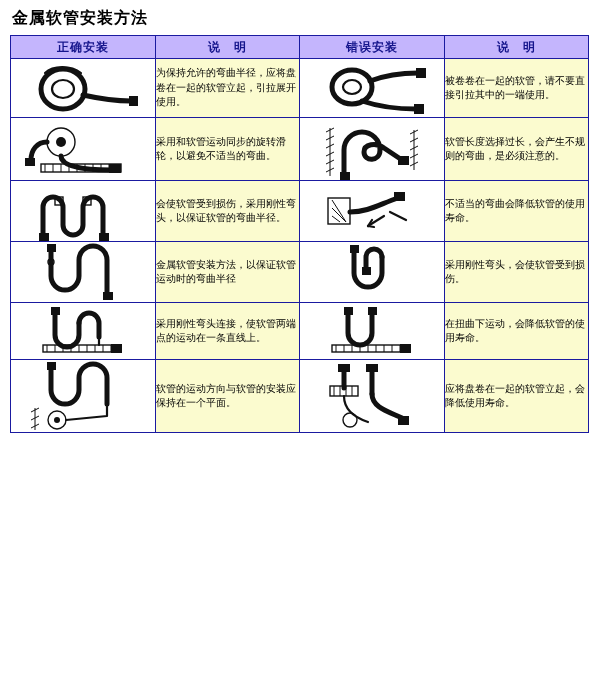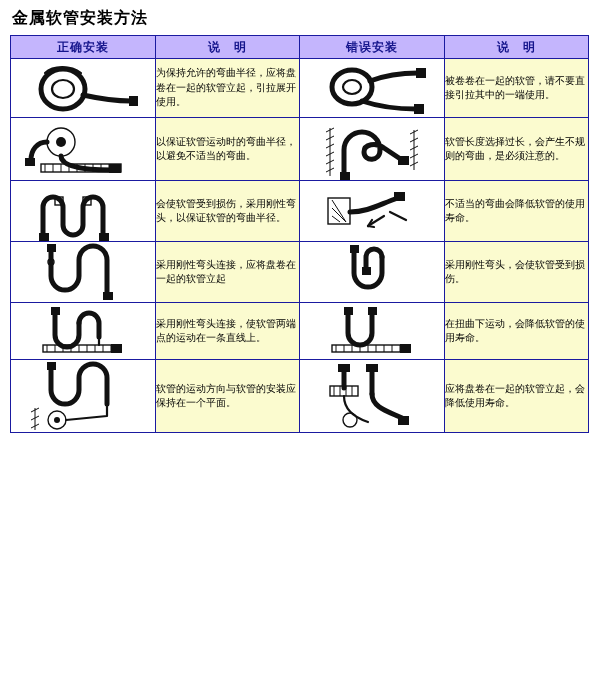--- a/index.html
+++ b/index.html
@@ -112,21 +112,21 @@
             <circle cx="40" cy="22" r="14" class="part"></circle>
             <circle cx="40" cy="22" r="5" class="solidblk"></circle>
             <path d="M40 36 C40 46 60 50 90 50" class="hose" stroke-width="5"></path>
             <path d="M26 22 C16 22 10 30 10 40" class="hose" stroke-width="5"></path>
             <rect x="4" y="38" width="10" height="8" class="solidblk"></rect>
             <rect x="20" y="44" width="80" height="8" class="part"></rect>
             <path d="M24 44 L24 52 M32 44 L32 52 M40 44 L40 52 M48 44 L48 52 M56 44 L56 52 M64 44 L64 52 M72 44 L72 52 M80 44 L80 52 M88 44 L88 52 M96 44 L96 52" class="hatch"></path>
             <rect x="88" y="44" width="12" height="9" class="solidblk"></rect>
           </svg>
         </td>
-        <td class="desc">以保证软管运动时的弯曲半径，以避免不适当的弯曲。</td>
+        <td class="desc">采用和软管运动同步的旋转滑轮，以避免不适当的弯曲。</td>
         <td class="img">
           <svg width="125" height="62" viewBox="0 0 125 62">
             <path d="M34 58 L34 32 A18 18 0 0 1 70 32 C70 44 54 44 54 34 C54 26 66 24 74 30 L92 42" class="hose" stroke-width="4.5"></path>
             <rect x="30" y="54" width="10" height="8" class="solidblk"></rect>
             <rect x="88" y="38" width="11" height="9" class="solidblk"></rect>
             <path d="M20 10 L20 58" class="hatch"></path>
             <path d="M16 14 L24 10 M16 22 L24 18 M16 30 L24 26 M16 38 L24 34 M16 46 L24 42 M16 54 L24 50" class="hatch"></path>
             <path d="M104 12 L104 52" class="hatch"></path>
             <path d="M100 16 L108 12 M100 24 L108 20 M100 32 L108 28 M100 40 L108 36 M100 48 L108 44" class="hatch"></path>
           </svg>
@@ -161,21 +161,21 @@
 
       <tr>
         <td class="img">
           <svg width="125" height="60" viewBox="0 0 125 60">
             <path d="M30 6 L30 34 A14 14 0 0 0 58 34 L58 18 A14 14 0 0 1 86 18 L86 54" class="hose" stroke-width="5"></path>
             <rect x="26" y="2" width="9" height="8" class="solidblk"></rect>
             <rect x="82" y="50" width="10" height="8" class="solidblk"></rect>
             <circle cx="30" cy="20" r="3" class="part"></circle>
           </svg>
         </td>
-        <td class="desc">采用刚性弯头连接，应将盘卷在一起的软管立起</td>
+        <td class="desc">金属软管安装方法，以保证软管运动时的弯曲半径</td>
         <td class="img">
           <svg width="125" height="58" viewBox="0 0 125 58">
             <path d="M44 6 L44 30 A14 14 0 0 0 72 30 L72 14" class="hose" stroke-width="6"></path>
             <path d="M72 14 A8 8 0 0 0 56 14 L56 26" class="hose" stroke-width="6"></path>
             <rect x="40" y="2" width="9" height="8" class="solidblk"></rect>
             <rect x="52" y="24" width="9" height="8" class="solidblk"></rect>
           </svg>
         </td>
         <td class="desc">采用刚性弯头，会使软管受到损伤。</td>
       </tr>

